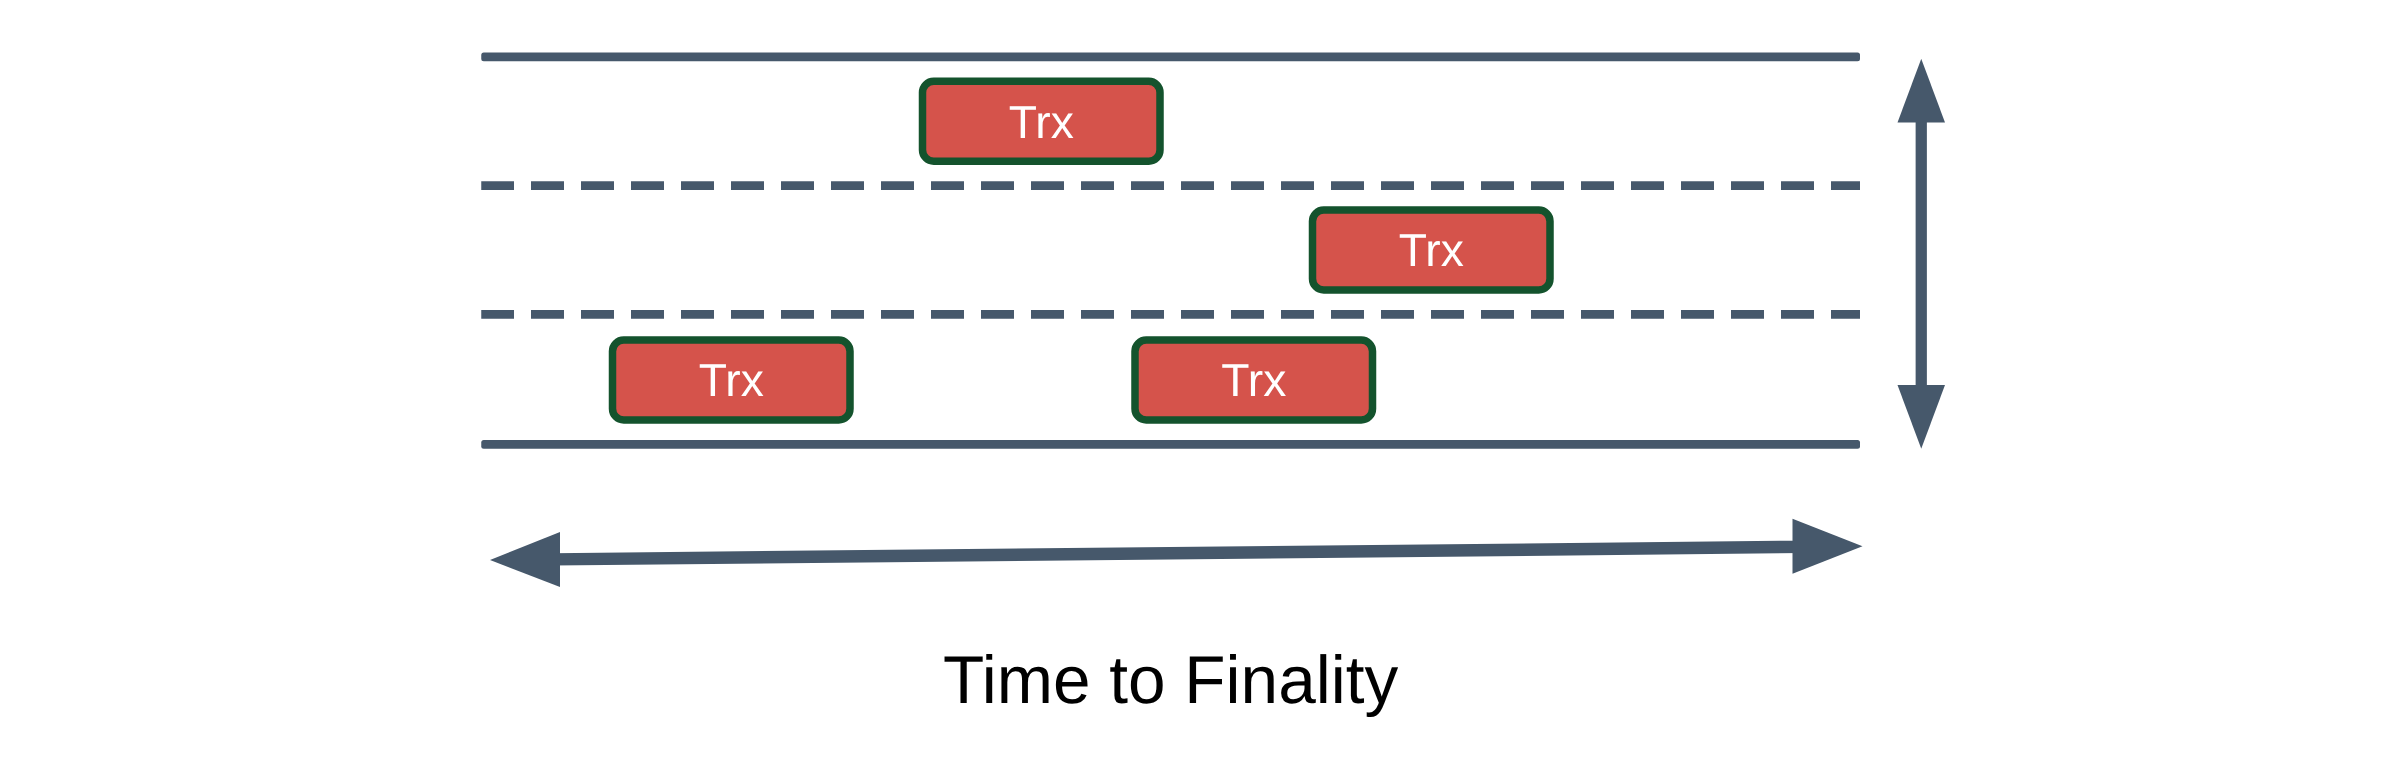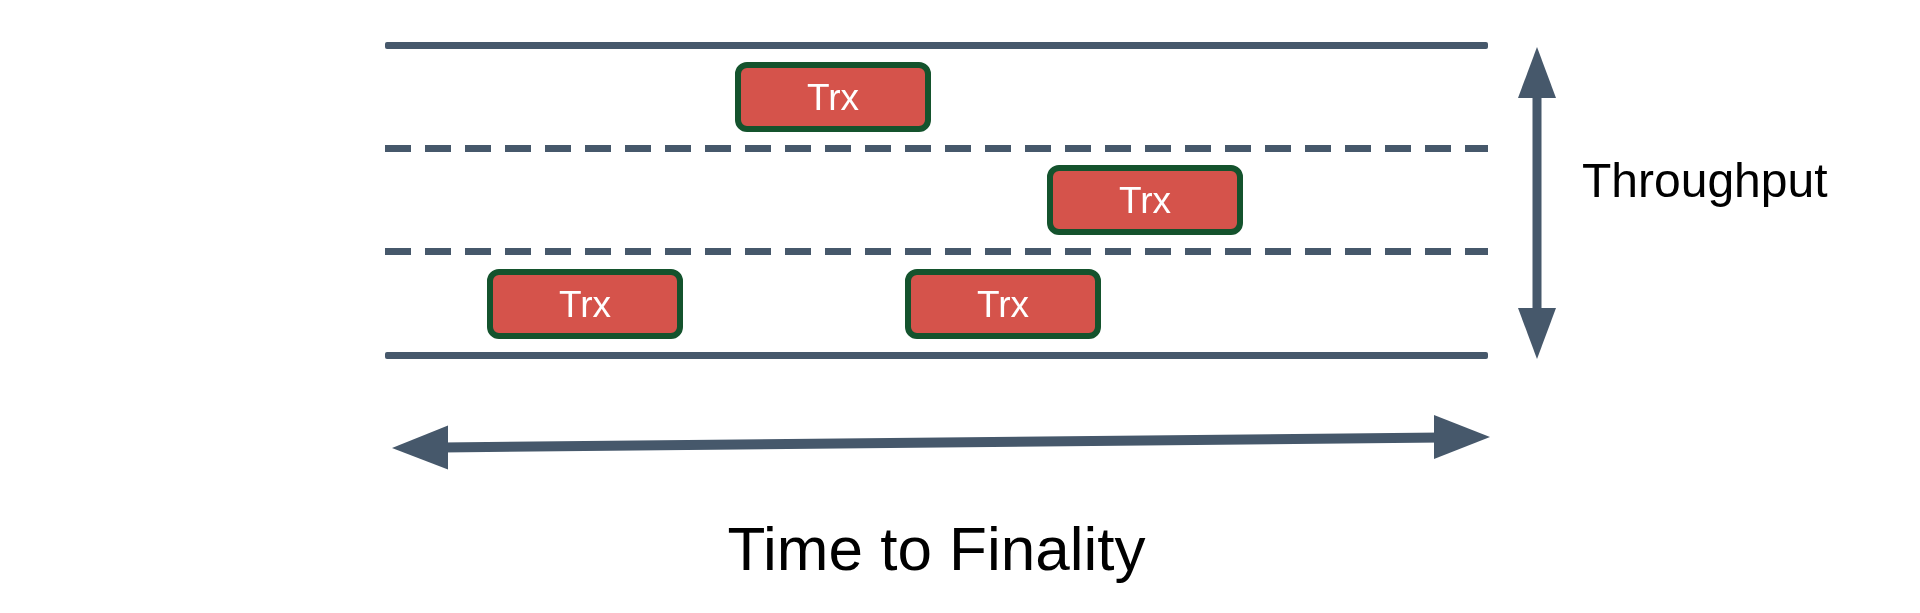--- a/index.html
+++ b/index.html
@@ -86,21 +86,21 @@
     left: 1582px;
     top: 155px;
     font-size: 48px;
     line-height: 1.1;
   }
   .finality-label {
     left: 385px;
     top: 515px;
     width: 1103px;
     text-align: center;
-    font-size: 62px;
+    font-size: 54px;
     line-height: 1.1;
   }
 </style>
 </head>
 <body>
 
 <div class="canvas">
 
   <div class="lane-line solid-top"></div>
   <div class="lane-line dashed dashed-1"></div>
@@ -119,21 +119,20 @@
   <div class="trx trx-4">
     <span class="trx-label">Trx</span>
   </div>
 
   <svg class="v-arrow" viewBox="0 0 44 318">
     <line x1="22" y1="50" x2="22" y2="268" stroke="#46586B" stroke-width="9"></line>
     <polygon points="22,3 3,54 41,54" fill="#46586B"></polygon>
     <polygon points="22,315 3,264 41,264" fill="#46586B"></polygon>
   </svg>
 
-  <div class="axis-label throughput-label">Throughput</div>
 
   <svg class="h-arrow" viewBox="0 0 1115 92">
     <line x1="58" y1="49.5" x2="1058" y2="39.5" stroke="#46586B" stroke-width="10"></line>
     <polygon points="8,50 64,27.5 64,71.5" fill="#46586B"></polygon>
     <polygon points="1106,39 1050,17 1050,61" fill="#46586B"></polygon>
   </svg>
 
   <div class="axis-label finality-label">Time to Finality</div>
 
 </div>

